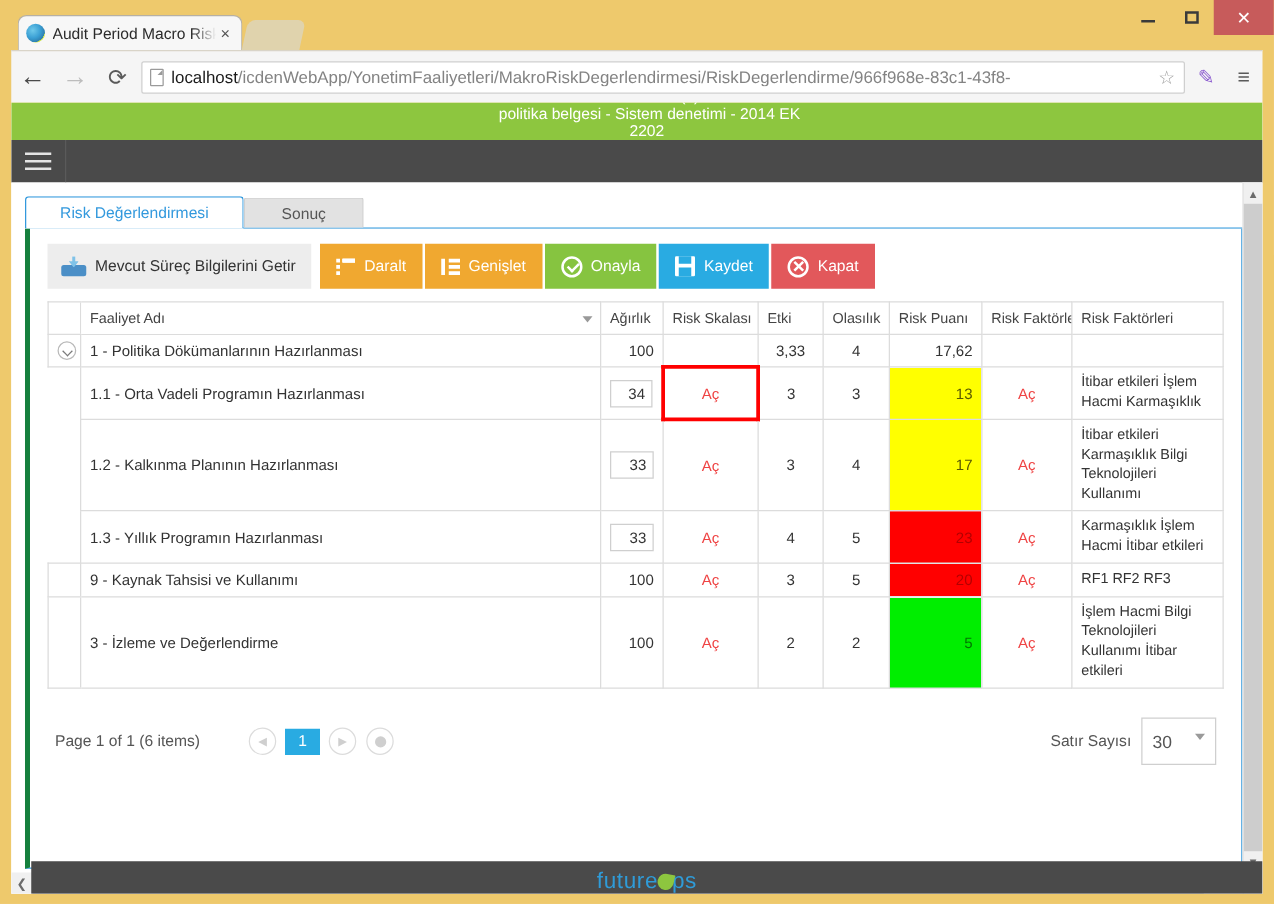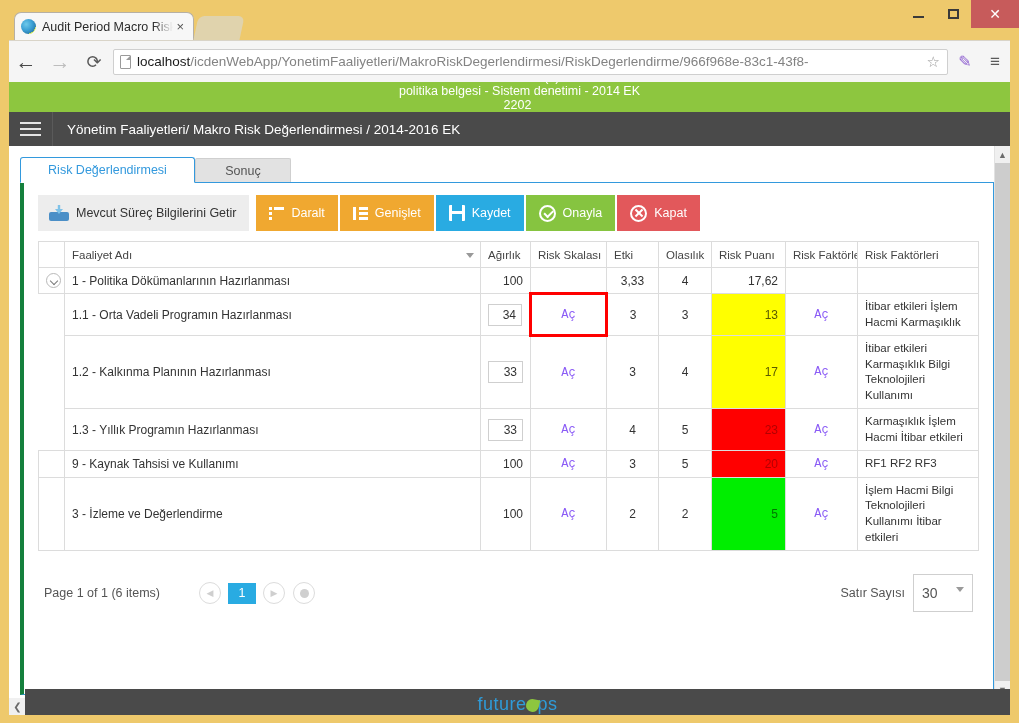--- a/index.html
+++ b/index.html
@@ -230,21 +230,21 @@
     text-align: left; height: 26px; white-space: nowrap;
   }
   th.c-name { text-align: left; position: relative; padding-right: 18px; }
   th.c-name .caret {
     position: absolute; right: 6px; top: 50%; margin-top: -2px;
     border-left: 4px solid transparent; border-right: 4px solid transparent;
     border-top: 5px solid #999;
   }
   td.num { text-align: right; }
   td.ctr { text-align: center; }
-  .lnk { color: #8b5cf6; font-family: Liberation Mono, monospace; }
+  .lnk { color: #ef4444; }
   .grp td { background: #fff; }
   td.c-exp { width: 26px; text-align: center; border-right: none; }
   .expicon {
     display: inline-block; width: 15px; height: 15px;
     border: 1px solid #b9b9b9; border-radius: 50%;
     position: relative; vertical-align: middle;
   }
   .expicon:after {
     content: ''; position: absolute; left: 4px; top: 4px;
     width: 5px; height: 5px;
@@ -378,21 +378,20 @@
       <span>politika belgesi - Sistem denetimi - 2014 EK</span>
       <span class="gb-last">2202</span>
     </div>
 
     <div class="darkbar">
       <div class="hamburger">
         <i></i>
           <i></i>
           <i></i>
       </div>
-      <div class="crumb">Yönetim Faaliyetleri/ Makro Risk Değerlendirmesi / 2014-2016 EK</div>
     </div>
 
     <div class="appbody">
 
       <div class="tabs">
         <div class="tab active">
           <span>Risk Değerlendirmesi</span>
         </div>
         <div class="tab inactive">
           <span>Sonuç</span>
@@ -422,27 +421,27 @@
           </div>
           <div class="tbtn orange2">
             <span class="ic ic-exp">
                 <u></u>
                 <i></i>
                 <i></i>
                 <i></i>
               </span>
             <span>Genişlet</span>
           </div>
+          <div class="tbtn green">
+            <span class="ic ic-check"></span>
+            <span>Onayla</span>
+          </div>
           <div class="tbtn blue">
             <span class="ic ic-save"></span>
             <span>Kaydet</span>
-          </div>
-          <div class="tbtn green">
-            <span class="ic ic-check"></span>
-            <span>Onayla</span>
           </div>
           <div class="tbtn red">
             <span class="ic ic-x"></span>
             <span>Kapat</span>
           </div>
         </div>
 
         <div class="gridwrap">
           <table class="grid">
             <colgroup>

